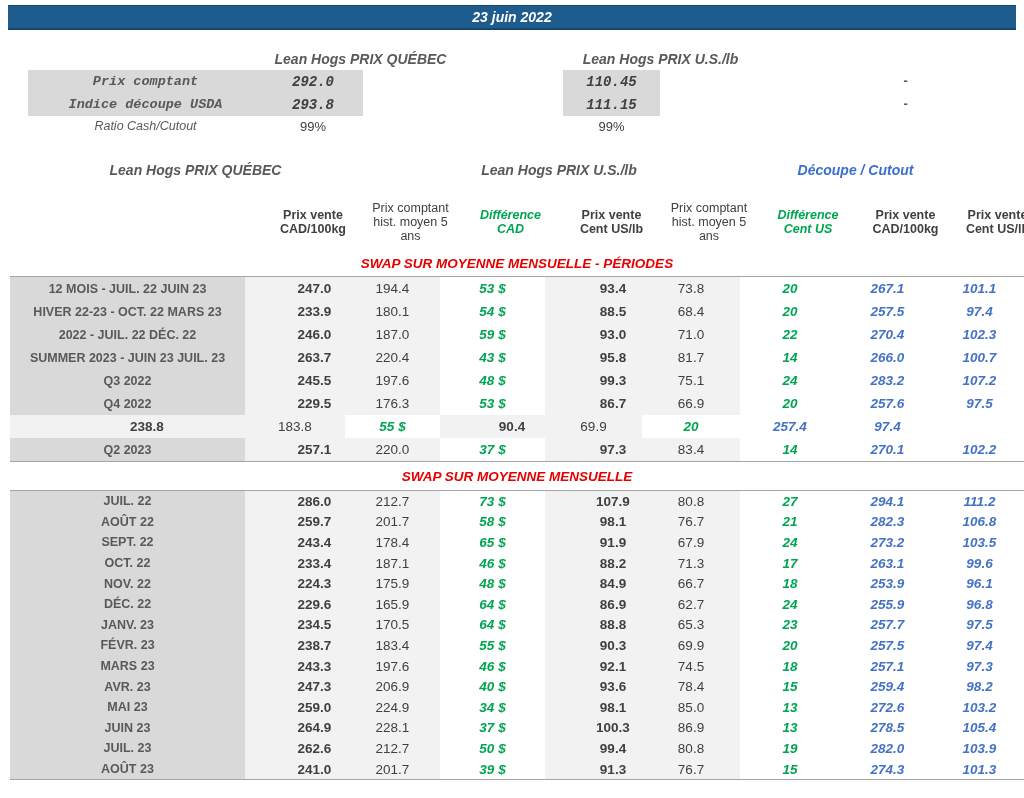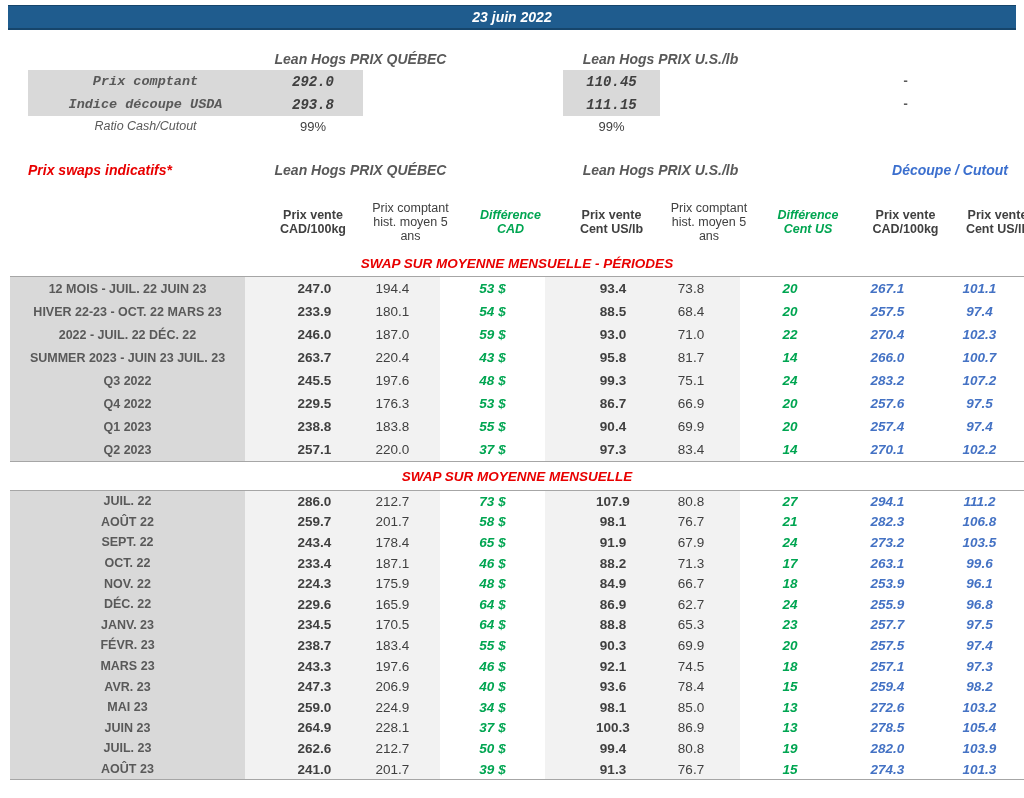--- a/index.html
+++ b/index.html
@@ -96,21 +96,20 @@
     <div class="cell"></div>
     <div class="cell"></div>
     <div class="cell val-sm">99%</div>
     <div class="cell"></div>
     <div class="cell"></div>
     <div class="cell"></div>
     <div class="cell"></div>
   </div>
 
   <div class="grid swaps-band">
-    <div class="cell red-left">Prix swaps indicatifs*</div>
     <div class="cell sp2 t-title">Lean Hogs PRIX QUÉBEC</div>
     <div class="cell"></div>
     <div class="cell sp2 t-title">Lean Hogs PRIX U.S./lb</div>
     <div class="cell"></div>
     <div class="cell sp2 blue-title">Découpe / Cutout</div>
   </div>
 
   <div class="grid colheads">
     <div class="cell"></div>
     <div class="cell h h-bold">
@@ -201,21 +200,20 @@
         <div class="cell c1">229.5</div>
         <div class="cell c2">176.3</div>
         <div class="cell c3">53 $</div>
         <div class="cell c4">86.7</div>
         <div class="cell c5">66.9</div>
         <div class="cell c6">20</div>
         <div class="cell c7">257.6</div>
         <div class="cell c8">97.5</div>
       </div>
       <div class="trow">
-        <div class="cell c-label">Q1 2023</div>
         <div class="cell c1">238.8</div>
         <div class="cell c2">183.8</div>
         <div class="cell c3">55 $</div>
         <div class="cell c4">90.4</div>
         <div class="cell c5">69.9</div>
         <div class="cell c6">20</div>
         <div class="cell c7">257.4</div>
         <div class="cell c8">97.4</div>
       </div>
       <div class="trow">

